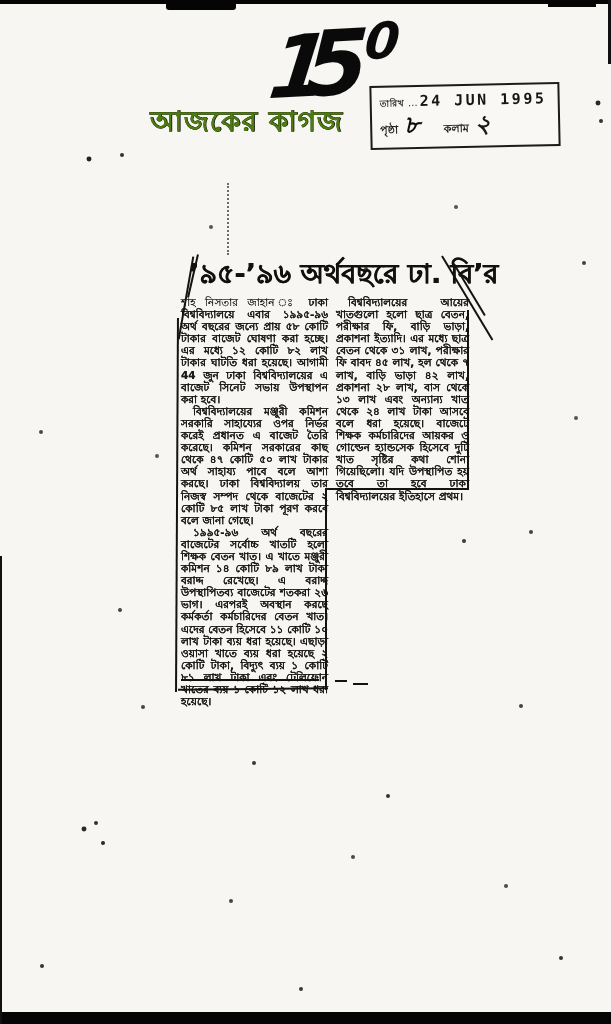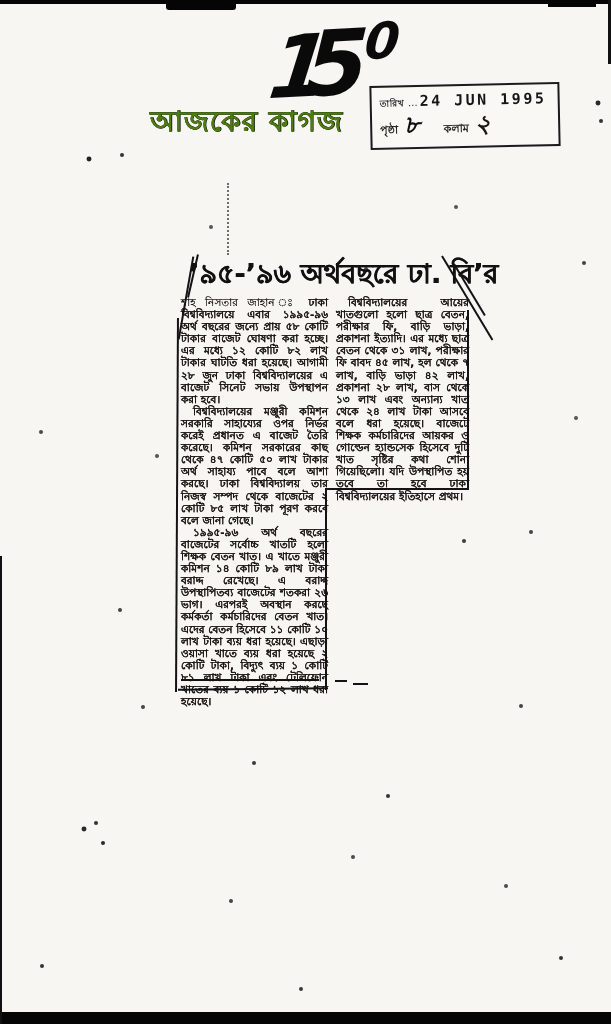--- a/index.html
+++ b/index.html
@@ -133,21 +133,21 @@
   <div class="mark underline-last"></div>
   <div class="mark dash-1"></div>
   <div class="mark dash-2"></div>
 
   <div class="headline">
     <div class="l1">’৯৫-’৯৬ অর্থবছরে ঢা. বি’র</div>
   </div>
 
   <div class="columns">
     <div class="col col-left">
-      <p><span class="byline">শাহ নিসতার জাহান ঃ</span> <span>ঢাকা বিশ্ববিদ্যালয়ে এবার ১৯৯৫-৯৬ অর্থ বছরের জন্যে প্রায় ৫৮ কোটি টাকার বাজেট ঘোষণা করা হচ্ছে। এর মধ্যে ১২ কোটি ৮২ লাখ টাকার ঘাটতি ধরা হয়েছে। আগামী ২৮ জুন ঢাকা বিশ্ববিদ্যালয়ের এ বাজেট সিনেট সভায় উপস্থাপন করা হবে।</span></p>
+      <p><span class="byline">শাহ নিসতার জাহান ঃ</span> <span>ঢাকা বিশ্ববিদ্যালয়ে এবার ১৯৯৫-৯৬ অর্থ বছরের জন্যে প্রায় ৫৮ কোটি টাকার বাজেট ঘোষণা করা হচ্ছে। এর মধ্যে ১২ কোটি ৮২ লাখ টাকার ঘাটতি ধরা হয়েছে। আগামী 44 জুন ঢাকা বিশ্ববিদ্যালয়ের এ বাজেট সিনেট সভায় উপস্থাপন করা হবে।</span></p>
       <p class="indent">বিশ্ববিদ্যালয়ের মঞ্জুরী কমিশন সরকারি সাহায্যের ওপর নির্ভর করেই প্রধানত এ বাজেট তৈরি করেছে। কমিশন সরকারের কাছ থেকে ৪৭ কোটি ৫০ লাখ টাকার অর্থ সাহায্য পাবে বলে আশা করছে। ঢাকা বিশ্ববিদ্যালয় তার নিজস্ব সম্পদ থেকে বাজেটের ২ কোটি ৮৫ লাখ টাকা পূরণ করবে বলে জানা গেছে।</p>
       <p class="indent">১৯৯৫-৯৬ অর্থ বছরের বাজেটের সর্বোচ্চ খাতটি হলো শিক্ষক বেতন খাত। এ খাতে মঞ্জুরী কমিশন ১৪ কোটি ৮৯ লাখ টাকা বরাদ্দ রেখেছে। এ বরাদ্দ উপস্থাপিতব্য বাজেটের শতকরা ২৬ ভাগ। এরপরই অবস্থান করছে কর্মকর্তা কর্মচারিদের বেতন খাত। এদের বেতন হিসেবে ১১ কোটি ১০ লাখ টাকা ব্যয় ধরা হয়েছে। এছাড়া ওয়াসা খাতে ব্যয় ধরা হয়েছে ২ কোটি টাকা, বিদ্যুৎ ব্যয় ১ কোটি ৮১ লাখ টাকা এবং টেলিফোন খাতের ব্যয় ১ কোটি ১২ লাখ ধরা হয়েছে।</p>
     </div>
     <div class="col col-right">
       <p class="indent">বিশ্ববিদ্যালয়ের আয়ের খাতগুলো হলো ছাত্র বেতন, পরীক্ষার ফি, বাড়ি ভাড়া, প্রকাশনা ইত্যাদি। এর মধ্যে ছাত্র বেতন থেকে ৩১ লাখ, পরীক্ষার ফি বাবদ ৪৫ লাখ, হল থেকে ৭ লাখ, বাড়ি ভাড়া ৪২ লাখ, প্রকাশনা ২৮ লাখ, বাস থেকে ১৩ লাখ এবং অন্যান্য খাত থেকে ২৪ লাখ টাকা আসবে বলে ধরা হয়েছে। বাজেটে শিক্ষক কর্মচারিদের আয়কর ও গোল্ডেন হ্যান্ডসেক হিসেবে দুটি খাত সৃষ্টির কথা শোনা গিয়েছিলো। যদি উপস্থাপিত হয় তবে তা হবে ঢাকা বিশ্ববিদ্যালয়ের ইতিহাসে প্রথম।</p>
     </div>
   </div>
 </div>
 
 </body></html>

